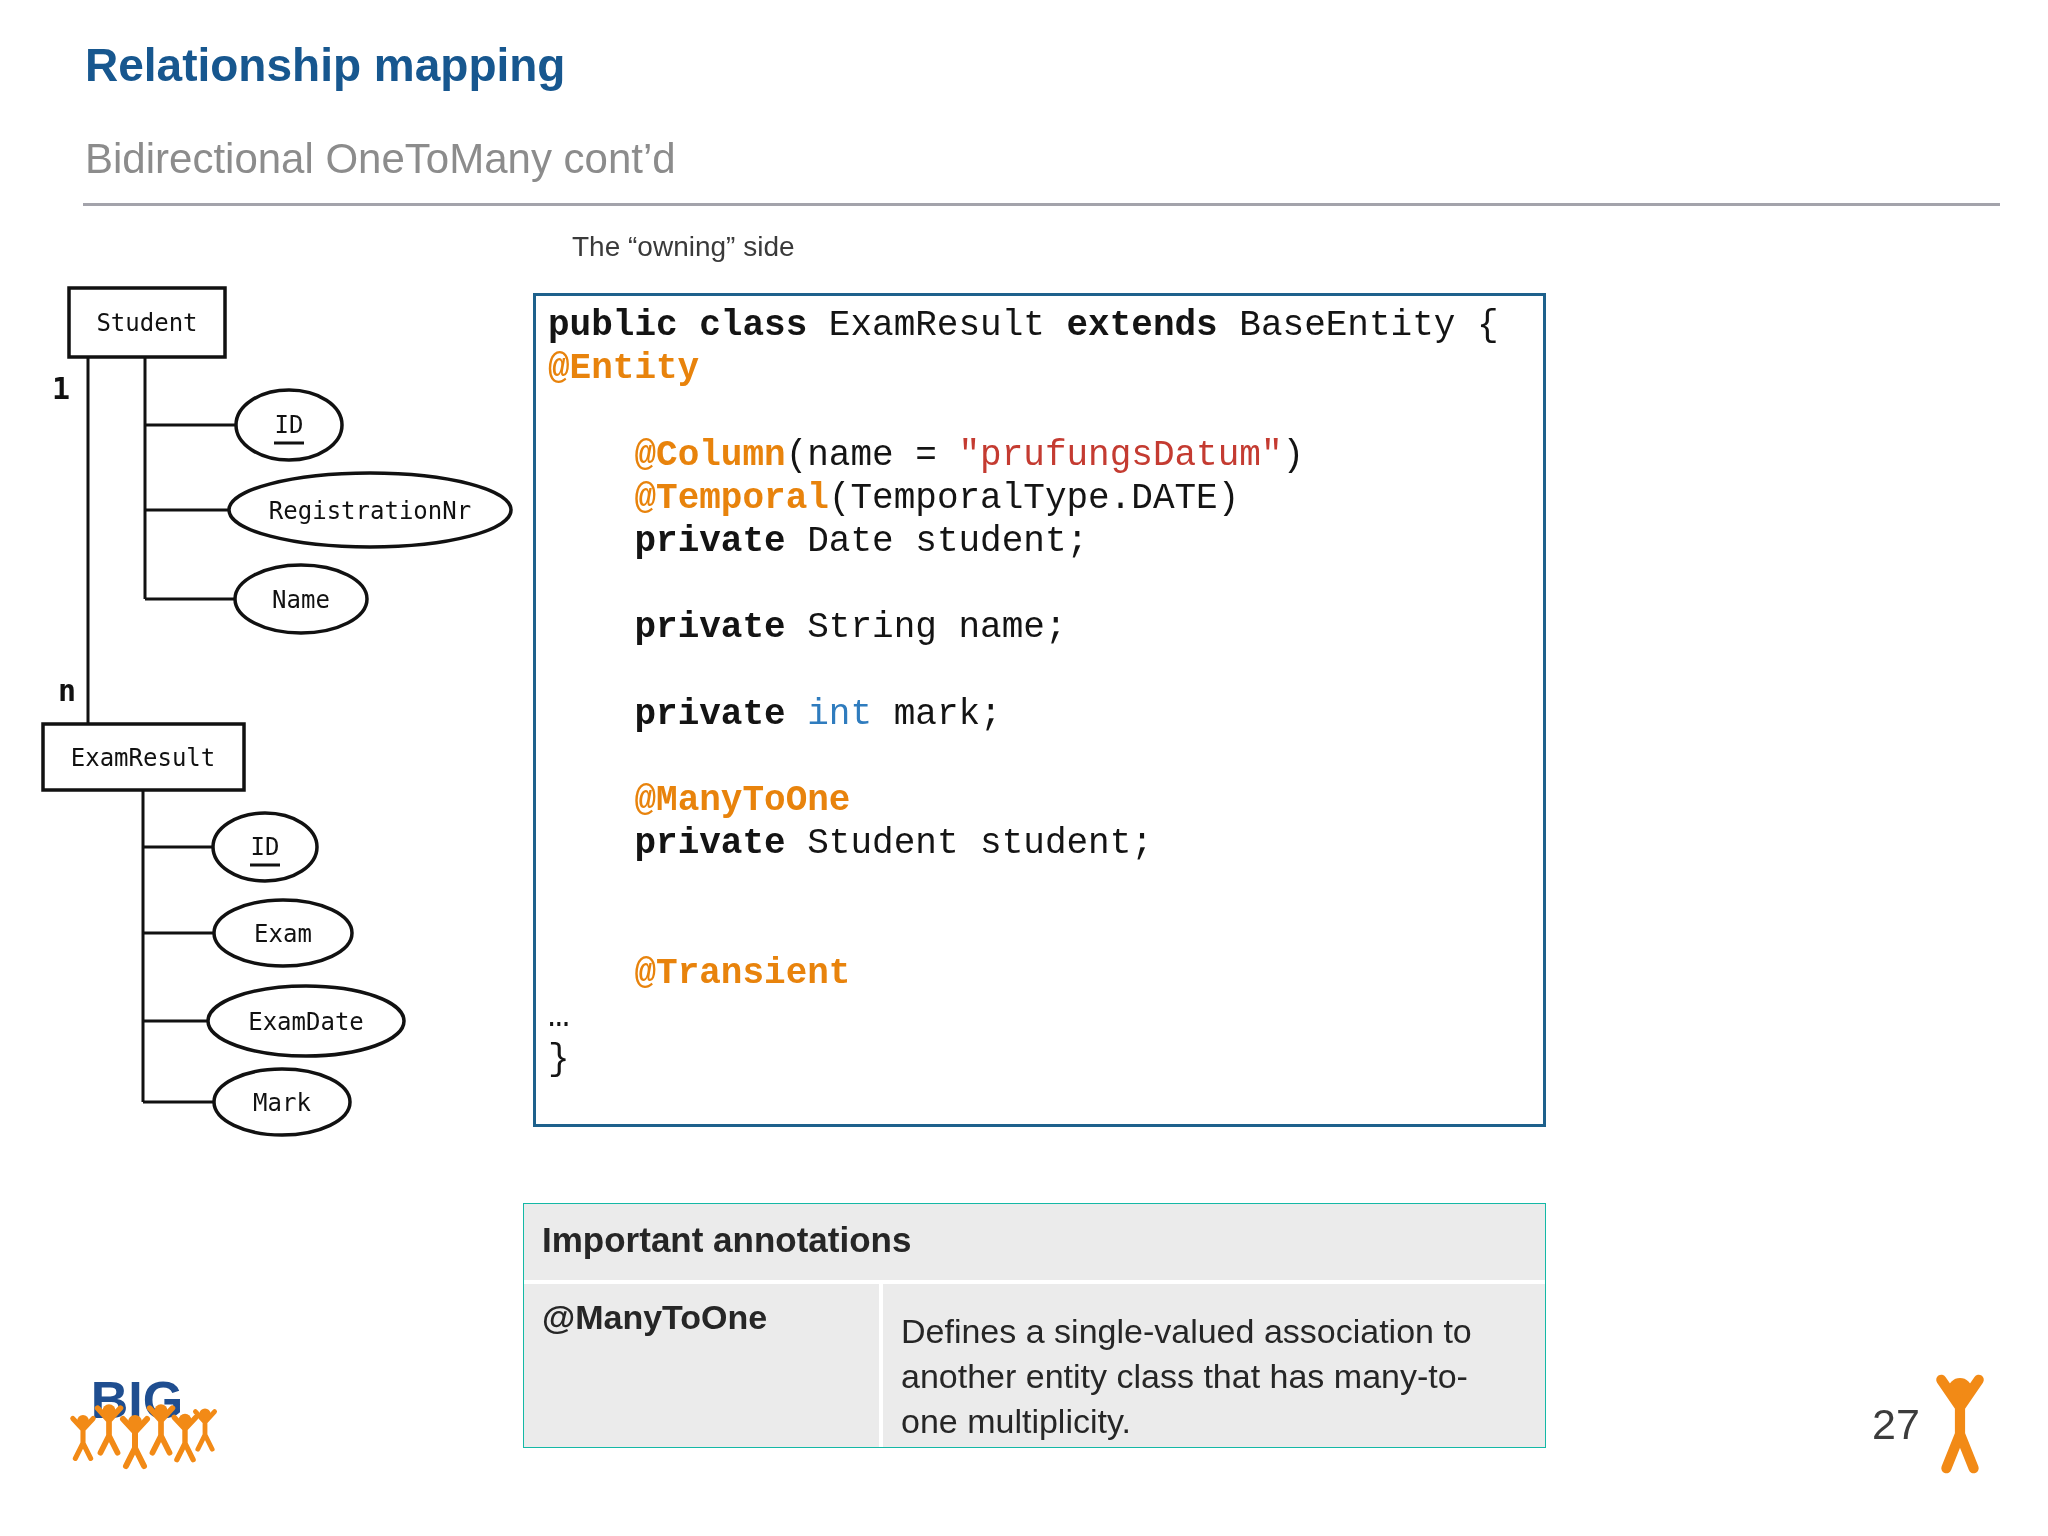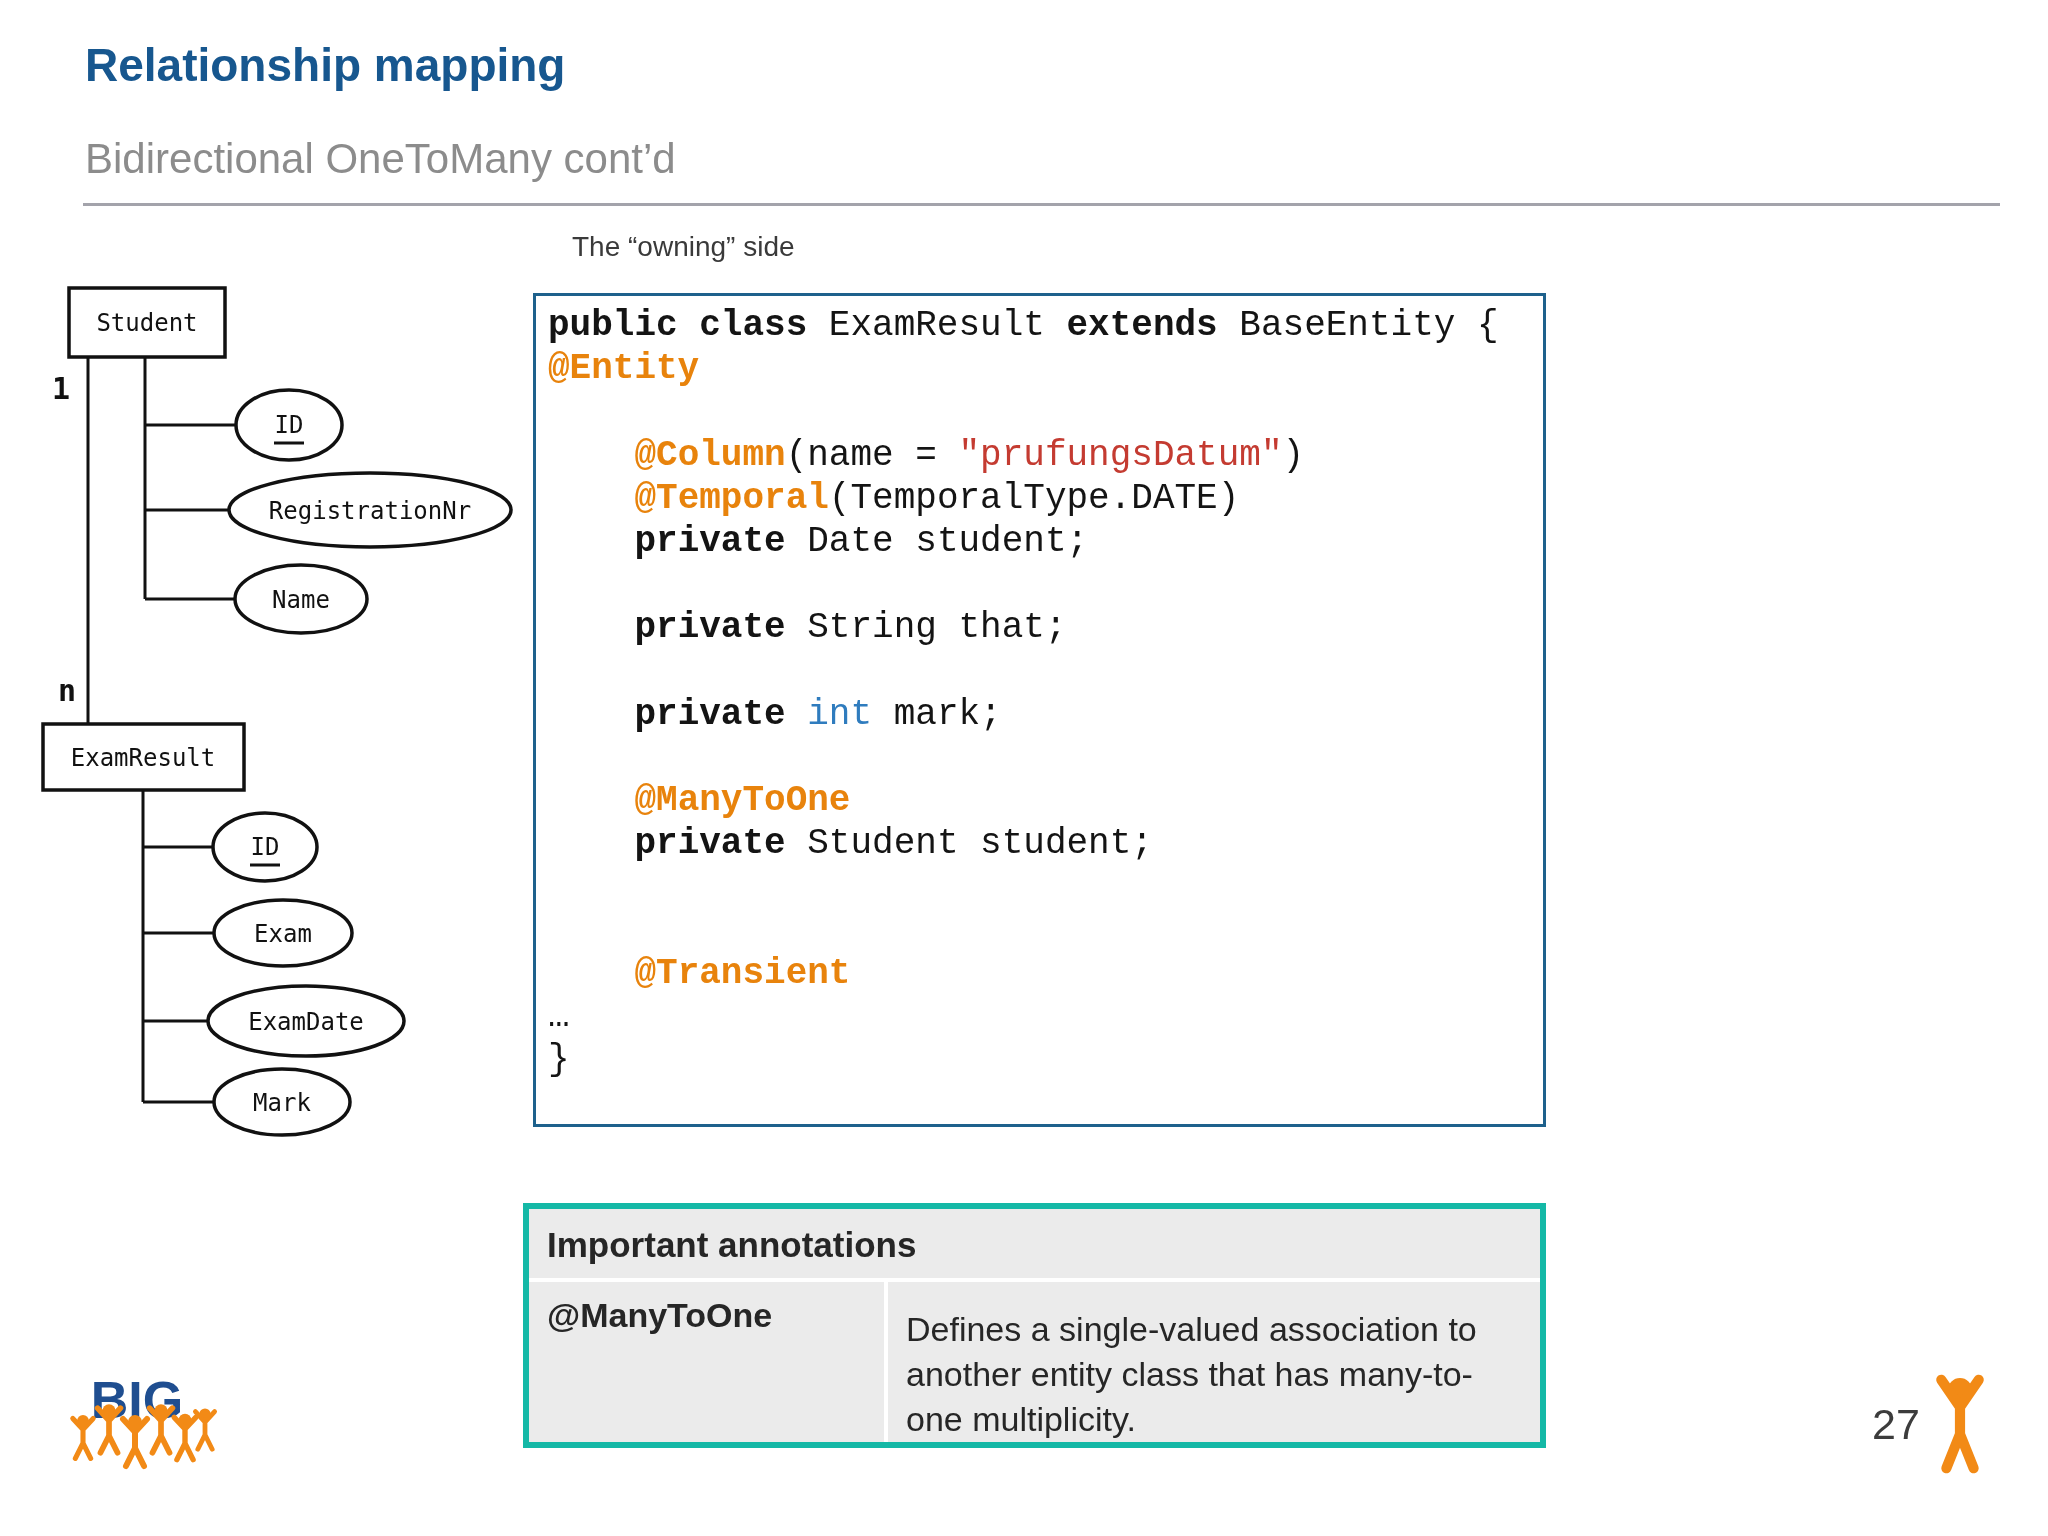--- a/index.html
+++ b/index.html
@@ -64,21 +64,21 @@
   .code-line { white-space: pre; min-height: 43.2px; }
   .tok-ann   { color: #E8830C; font-weight: bold; }
   .tok-kw    { color: #141414; font-weight: bold; }
   .tok-str   { color: #C43B31; }
   .tok-type  { color: #2F7CBE; }
   .tok-plain { color: #141414; }
   
   .anno-table {
     position: absolute; left: 523px; top: 1203px;
     width: 1023px; height: 245px;
-    border: 6px solid #14b8a6;
+    border: 1px solid #14b8a6;
     background: #EBEBEB;
     box-sizing: border-box;
     display: flex; flex-direction: column;
   }
   .anno-header {
     height: 76px; box-sizing: border-box;
     padding: 16px 0 0 18px;
     font-size: 35px; font-weight: bold; color: #262626;
   }
   .anno-hdivider { height: 4px; background: #ffffff; }
@@ -157,21 +157,21 @@
 
 <div class="code-box">
   <div class="code-content">
       <div class="code-line"><span class="tok-kw">public class</span><span class="tok-plain"> ExamResult </span><span class="tok-kw">extends</span><span class="tok-plain"> BaseEntity {</span></div>
       <div class="code-line"><span class="tok-ann">@Entity</span></div>
       <div class="code-line">&nbsp;</div>
       <div class="code-line"><span class="tok-plain">    </span><span class="tok-ann">@Column</span><span class="tok-plain">(name = </span><span class="tok-str">"prufungsDatum"</span><span class="tok-plain">)</span></div>
       <div class="code-line"><span class="tok-plain">    </span><span class="tok-ann">@Temporal</span><span class="tok-plain">(TemporalType.DATE)</span></div>
       <div class="code-line"><span class="tok-plain">    </span><span class="tok-kw">private</span><span class="tok-plain"> Date student;</span></div>
       <div class="code-line">&nbsp;</div>
-      <div class="code-line"><span class="tok-plain">    </span><span class="tok-kw">private</span><span class="tok-plain"> String that;</span></div>
+      <div class="code-line"><span class="tok-plain">    </span><span class="tok-kw">private</span><span class="tok-plain"> String name;</span></div>
       <div class="code-line">&nbsp;</div>
       <div class="code-line"><span class="tok-plain">    </span><span class="tok-kw">private</span><span class="tok-plain"> </span><span class="tok-type">int</span><span class="tok-plain"> mark;</span></div>
       <div class="code-line">&nbsp;</div>
       <div class="code-line"><span class="tok-plain">    </span><span class="tok-ann">@ManyToOne</span></div>
       <div class="code-line"><span class="tok-plain">    </span><span class="tok-kw">private</span><span class="tok-plain"> Student student;</span></div>
       <div class="code-line">&nbsp;</div>
       <div class="code-line">&nbsp;</div>
       <div class="code-line"><span class="tok-plain">    </span><span class="tok-ann">@Transient</span></div>
       <div class="code-line"><span class="tok-plain">…</span></div>
       <div class="code-line"><span class="tok-plain">}</span></div>

